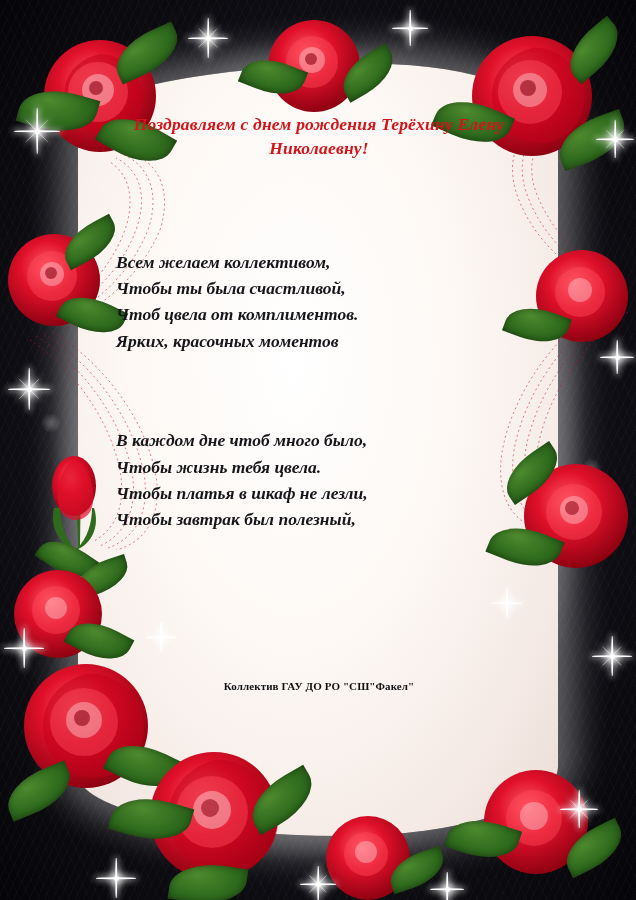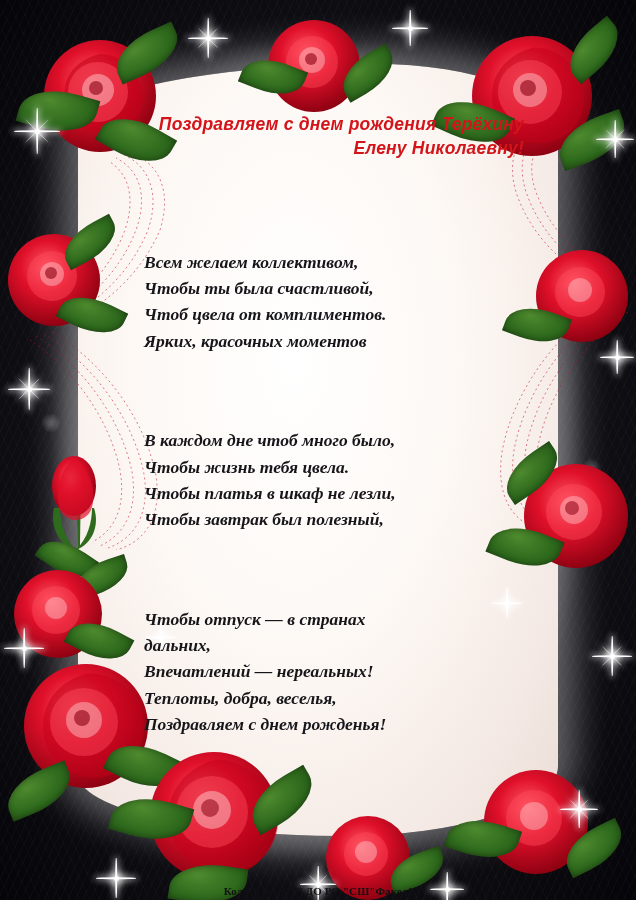--- a/index.html
+++ b/index.html
@@ -110,33 +110,33 @@
   
   .content {
     position: absolute;
     left: 96px;
     top: 112px;
     width: 446px;
     height: 660px;
     z-index: 30;
   }
   .title {
-    text-align: right;
+    text-align: center;
     color: #d3141a;
-    font-family: Liberation Sans, sans-serif;
+    font-family: Liberation Serif, serif;
     font-weight: bold;
     font-style: italic;
     font-size: 17.5px;
     line-height: 1.38;
     letter-spacing: .2px;
     margin: 0 0 22px 0;
     padding: 0 18px;
   }
   .poem {
-    margin: 36px 0 0 48px;
+    margin: 36px 0 0 20px;
     color: #15151a;
     font-family: "Liberation Serif", serif;
     font-style: italic;
     font-weight: bold;
     font-size: 17.5px;
     line-height: 1.50;
     white-space: pre-wrap;
   }
   .stanza { margin: 0 0 21px 0; }
   .signature {
@@ -426,23 +426,18 @@
 
     <div class="poem">
       <div class="stanza">Всем желаем коллективом,
 Чтобы ты была счастливой,
 Чтоб цвела от комплиментов.
 Ярких, красочных моментов</div>
       <div class="stanza">В каждом дне чтоб много было,
 Чтобы жизнь тебя цвела.
 Чтобы платья в шкаф не лезли,
 Чтобы завтрак был полезный,</div>
-      <div class="stanza">Чтобы отпуск — в странах
-дальних,
-Впечатлений — нереальных!
-Теплоты, добра, веселья,
-Поздравляем с днем рожденья!</div>
     </div>
 
     <div class="signature">Коллектив ГАУ ДО РО "СШ"Факел"</div>
   </div>
 
 </div>
 
 </body></html>

